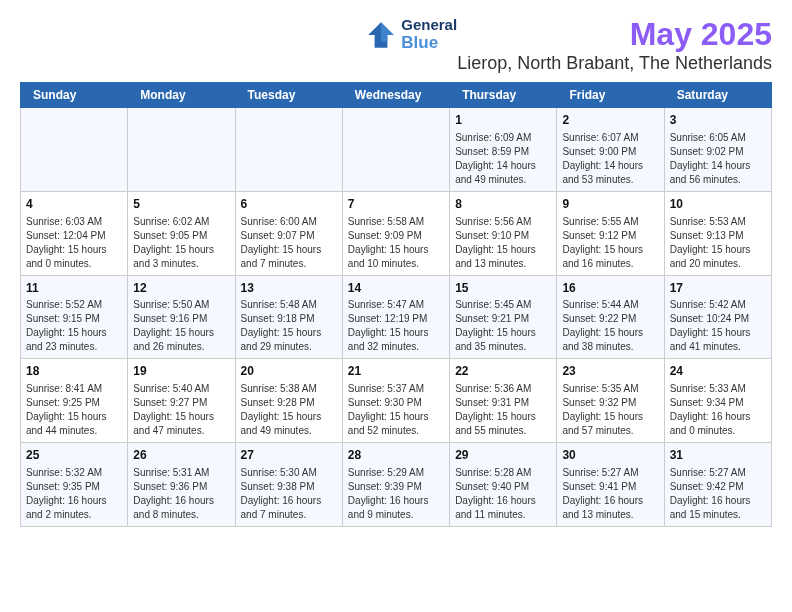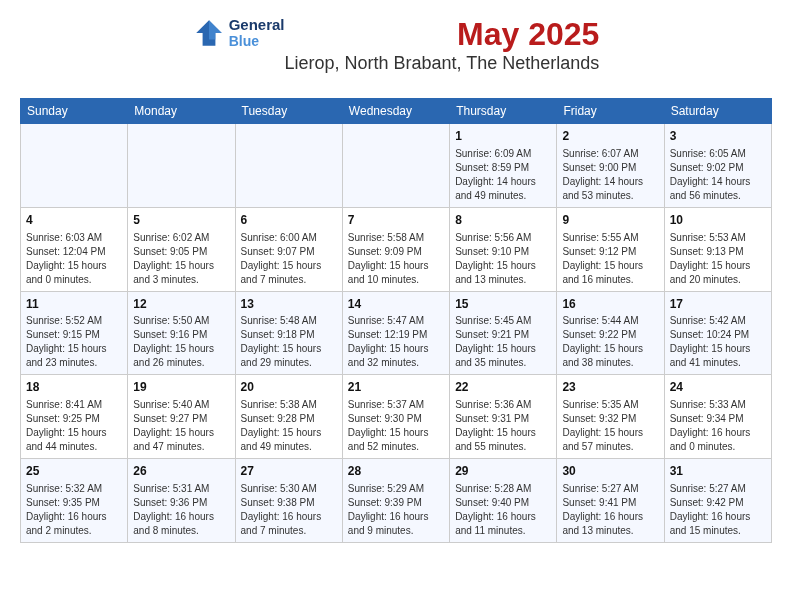--- a/index.html
+++ b/index.html
@@ -6,56 +6,56 @@
     body {
       font-family: Arial, sans-serif;
       background: #fff;
       width: 792px;
       min-height: 612px;
       padding: 16px 20px 16px 20px;
     }
     .header {
       display: flex;
       align-items: flex-start;
-      justify-content: center;
-      margin-bottom: 24px;
+      justify-content: flex-end;
+      margin-bottom: 8px;
     }
     .logo {
       display: flex;
       align-items: center;
       gap: 4px;
     }
     .logo-icon {
       width: 32px;
       height: 32px;
     }
     .title-block {
       text-align: right;
     }
     .month-title {
       font-size: 32px;
       font-weight: bold;
-      color: #b91c1c;
+      color: #8b5cf6;
     }
     .location {
       font-size: 18px;
       color: #333;
     }
     table {
       width: 100%;
       border-collapse: collapse;
       font-size: 11px;
     }
     thead tr th {
       background-color: #2a67b1;
       color: #fff;
       text-align: left;
-      padding: 5px 6px;
+      padding: 5px 12px;
       font-size: 12px;
-      font-weight: normal;
+      font-weight: bold;
       border: 1px solid #2a67b1;
     }
     tbody tr td {
       border: 1px solid #ccc;
       vertical-align: top;
       padding: 4px 5px;
       min-height: 80px;
       width: 14.28%;
       color: #222;
       line-height: 1.4;
@@ -87,21 +87,21 @@
 <body>
 
 <div class="header">
   <div class="logo">
     <svg class="logo-icon" viewBox="0 0 40 40">
       <polygon points="20,4 36,20 28,20 28,36 12,36 12,20 4,20" fill="#2a67b1"></polygon>
       <polygon points="20,4 36,20 28,20 28,28 20,28" fill="#4a90d9" opacity="0.7"></polygon>
     </svg>
     <div>
       <div style="font-size:15px;font-weight:bold;color:#1a3a6b;">General</div>
-      <div style="font-size:14px;font-weight:bold;color:#4a90d9;">Blue</div>
+      <div style="font-size:17px;font-weight:bold;color:#4a90d9;">Blue</div>
     </div>
   </div>
   <div class="title-block">
     <div class="month-title">May 2025</div>
     <div class="location">Lierop, North Brabant, The Netherlands</div>
   </div>
 </div>
 
 <table>
   <thead>

